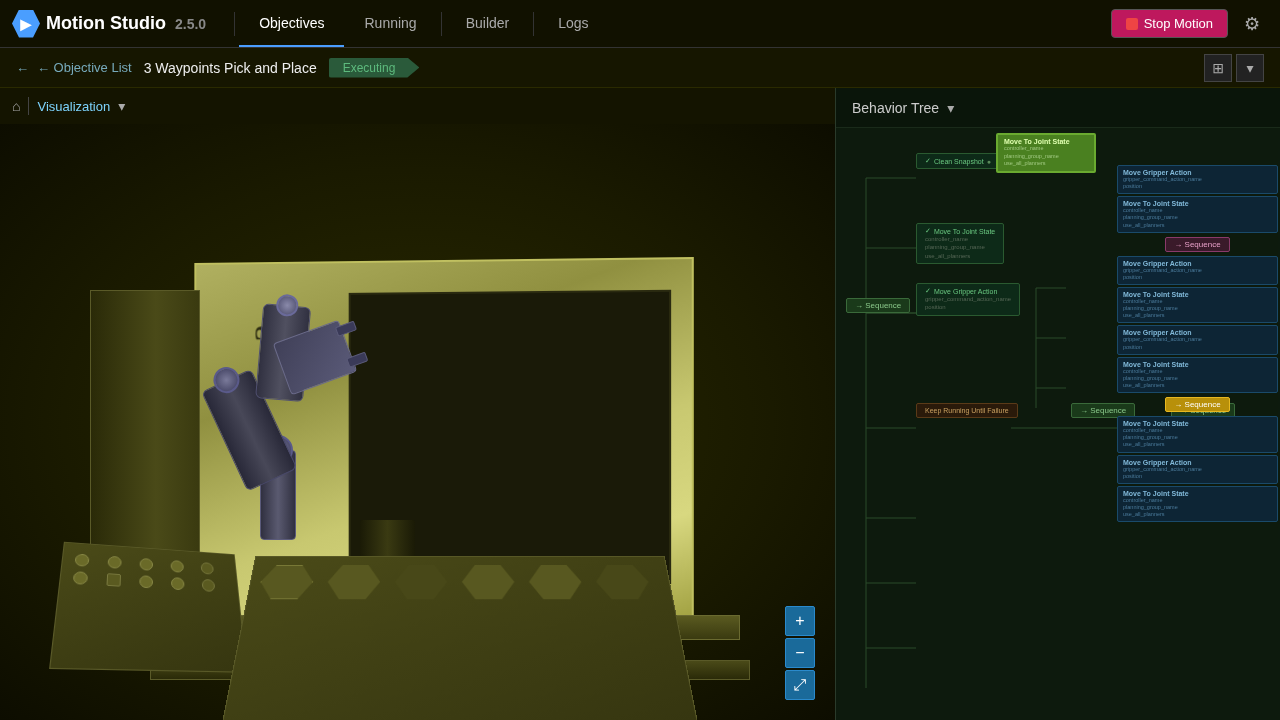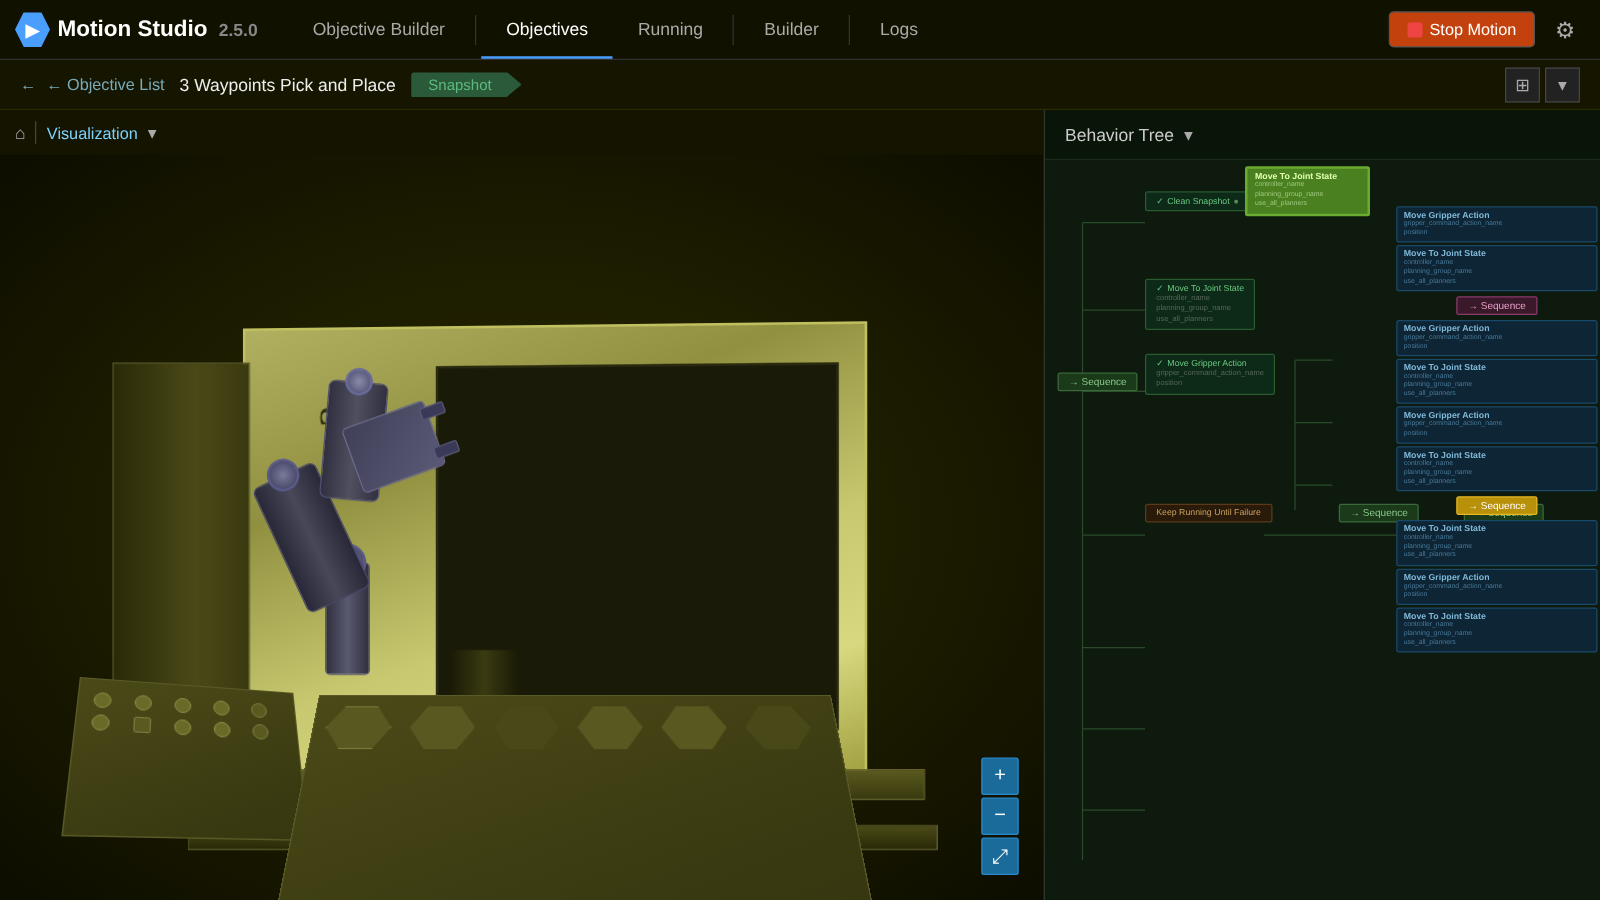--- a/index.html
+++ b/index.html
@@ -76,21 +76,21 @@
     .nav-right {
       display: flex;
       align-items: center;
       gap: 8px;
       margin-left: auto;
     }
     .stop-motion-btn {
       display: flex;
       align-items: center;
       gap: 6px;
-      background: #c2410c;
+      background: #be185d;
       border: 1px solid #555;
       color: #fff;
       padding: 6px 14px;
       border-radius: 4px;
       cursor: pointer;
       font-size: 13px;
     }
     .stop-icon {
       width: 12px;
       height: 12px;
@@ -314,21 +314,20 @@
 <div class="top-nav">
   <div class="logo">
     <div class="logo-icon">▶</div>
     <span class="logo-text">
       <span>Motion Studio</span>
       <span class="logo-version" style="display:inline; font-size:14px; color:#888; margin-left:4px;">2.5.0</span>
     </span>
   </div>
 
   <nav class="nav-items">
-    <div class="nav-item">Objective Builder</div>
     <div class="nav-divider"></div>
     <div class="nav-item active">Objectives</div>
     <div class="nav-item">Running</div>
     <div class="nav-divider"></div>
     <div class="nav-item">Builder</div>
     <div class="nav-divider"></div>
     <div class="nav-item">Logs</div>
   </nav>
 
   <div class="nav-right">
@@ -341,21 +340,21 @@
     </button>
   </div>
 </div>
 
 <div class="breadcrumb-bar">
   <div class="back-link">
     <span>←</span>
     <span style="margin-left:4px;">← Objective List</span>
   </div>
   <span class="page-title-text">3 Waypoints Pick and Place</span>
-  <div class="executing-badge">Snapshot</div>
+  <div class="executing-badge">Executing</div>
   <div class="breadcrumb-right">
     <button class="layout-btn">
       <span>⊞</span>
     </button>
     <button class="layout-btn">
       <span>▾</span>
     </button>
   </div>
 </div>
 

